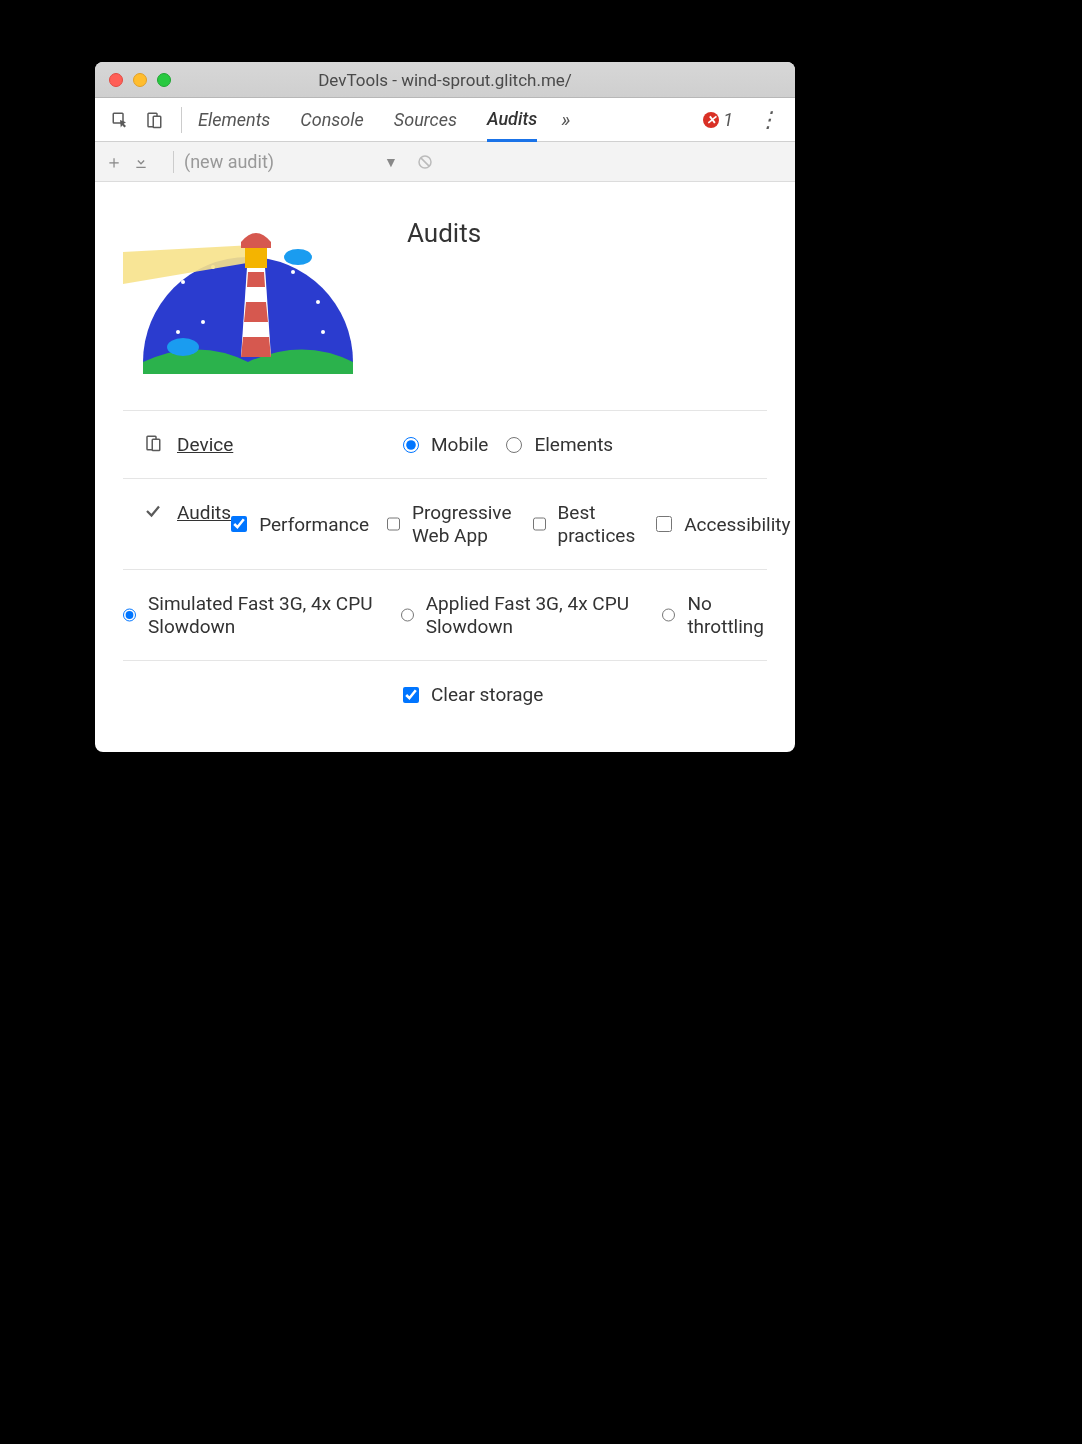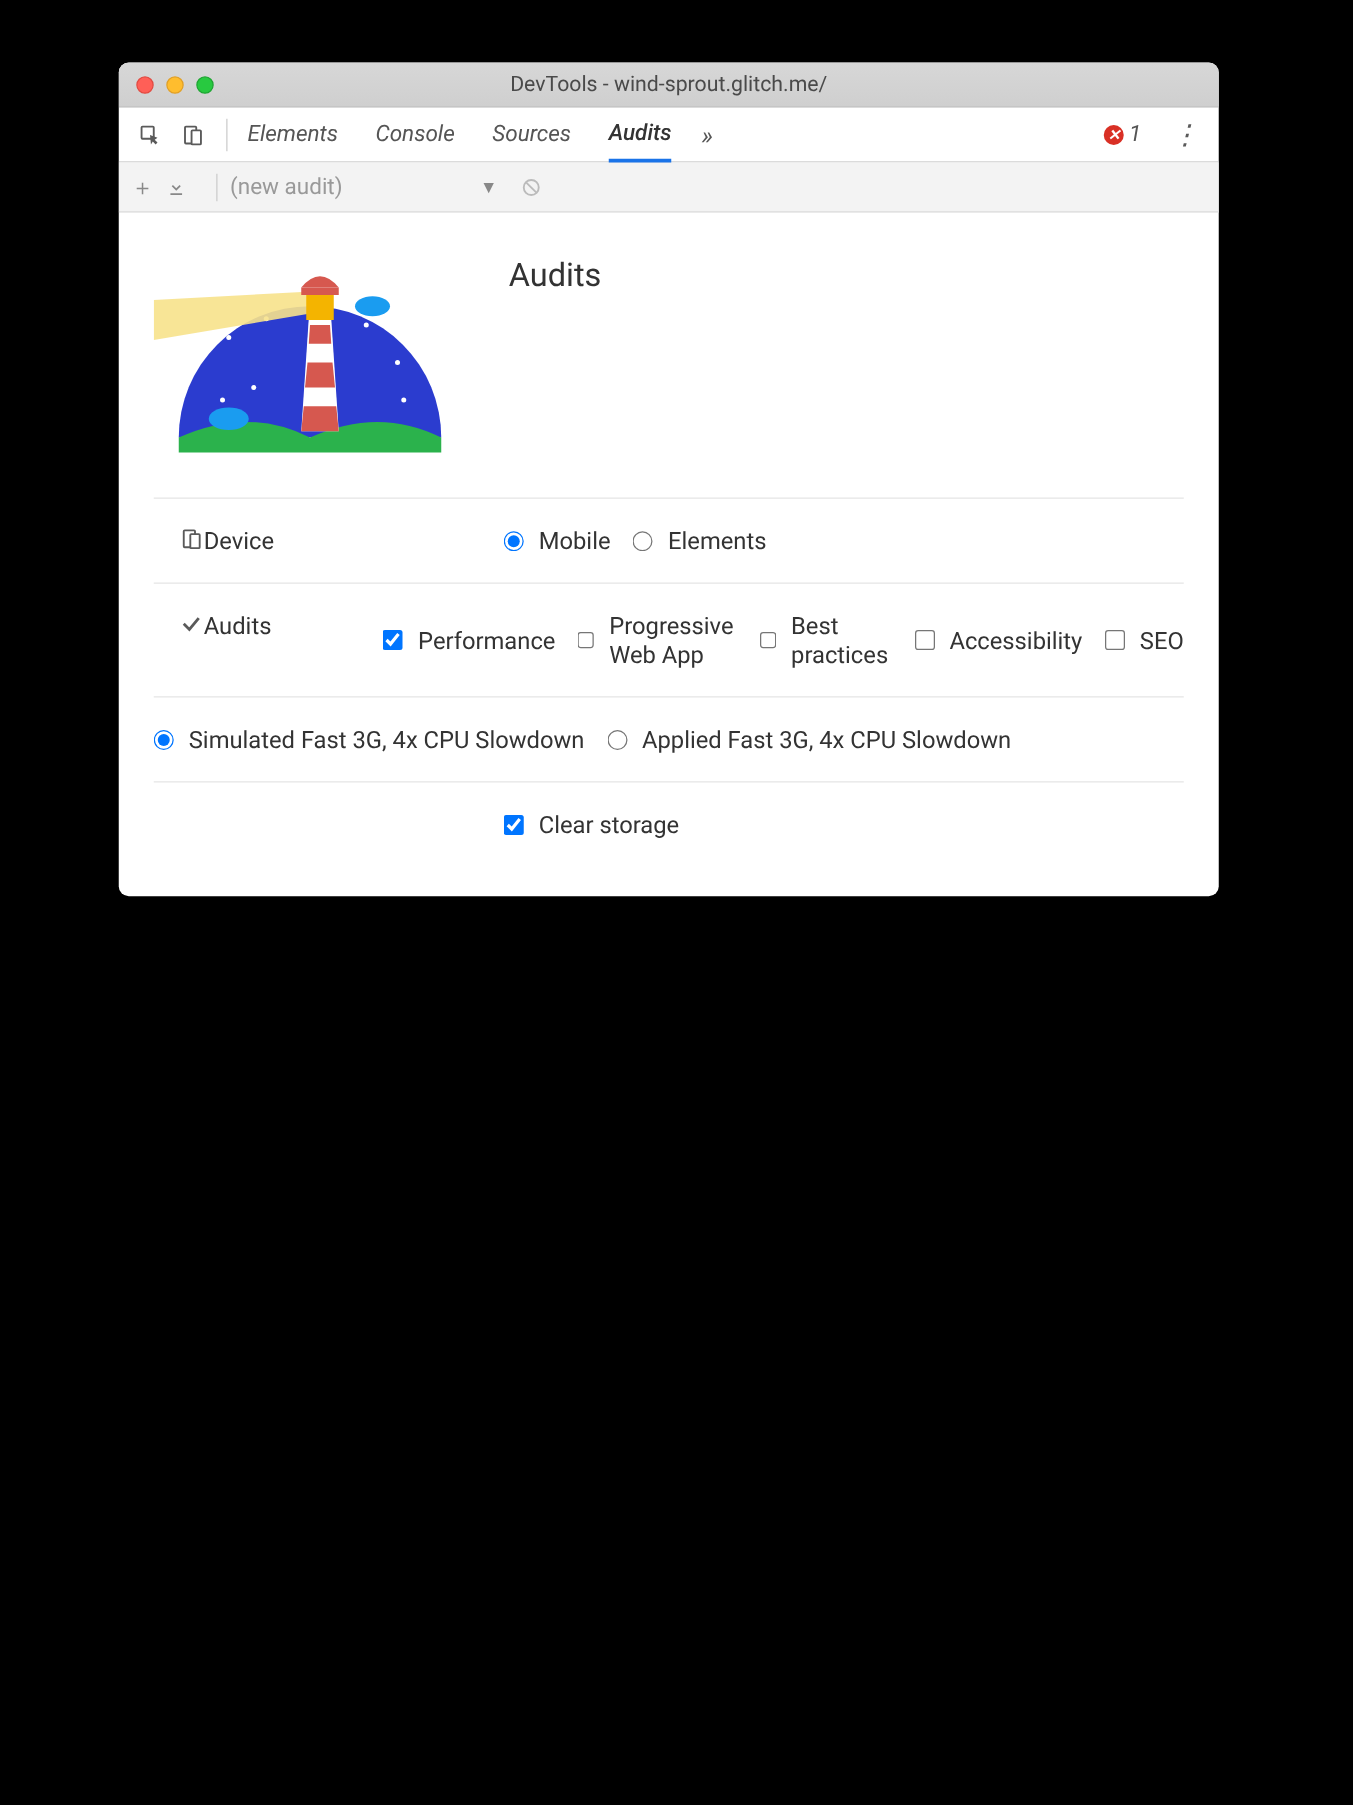--- a/index.html
+++ b/index.html
@@ -7,22 +7,22 @@
   body {
     background:#000;
     width:1082px;
     height:1444px;
     font-family:-apple-system,BlinkMacSystemFont,"Segoe UI",Roboto,Helvetica,Arial,sans-serif;
     font-size:14px;
     color:#333;
   }
   .stage {
     position:absolute;
-    left:95px; top:50px;
-    width:880px;
+    left:95px; top:62px;
+    width:700px;
     background:#fff;
     border-radius:8px;
     box-shadow:0 25px 60px rgba(0,0,0,.5);
     overflow:hidden;
   }
   
   .titlebar {
     height:36px;
     background:linear-gradient(#d7d7d7,#cfcfcf);
     border-bottom:1px solid #b7b7b7;
@@ -68,21 +68,21 @@
   .ban{margin-left:18px;color:#bbb;}
   
   .panel{padding:30px 28px 40px 28px;}
   .intro{display:flex;gap:34px;align-items:flex-start;border-bottom:1px solid #e5e5e5;padding-bottom:28px;}
   .lh-illus{width:250px;height:170px;flex-shrink:0;position:relative;}
   .intro-text h1{font-size:26px;font-weight:400;color:#333;margin:6px 0 14px;}
   .intro-text p{font-size:18px;line-height:1.55;color:#5f6368;margin:0;max-width:440px;}
   .intro-text a{color:#1a73e8;text-decoration:underline;}
   .section{display:flex;border-bottom:1px solid #e5e5e5;padding:22px 0;}
   .section:last-of-type{border-bottom:none;}
-  .section-label{width:280px;display:flex;align-items:flex-start;font-size:19px;color:#333;padding-left:20px;}
+  .section-label{width:280px;display:flex;align-items:flex-start;gap:14px;font-size:19px;color:#333;padding-left:20px;text-decoration:underline;}
   .section-label .licon{width:20px;height:20px;color:#5a5a5a;display:flex;align-items:center;justify-content:center;}
   .opts{display:flex;flex-direction:row;gap:18px;font-size:19px;color:#333;}
   .opt{display:flex;align-items:center;gap:12px;}
   input[type=radio],input[type=checkbox]{width:16px;height:16px;margin:0;}
   .footer{padding:20px 0 10px 280px;}
   .run-btn{
     display:inline-block;background:#1a73e8;color:#fff;border:2px solid #7eb0f0;
     font-size:18px;font-weight:600;padding:10px 20px;border-radius:3px;cursor:pointer;
   }
   
@@ -249,20 +249,24 @@
     <div class="section">
       <div class="opts">
         <label class="opt">
           <input type="radio" name="thr" checked="" style="">
           <span>Simulated Fast 3G, 4x CPU Slowdown</span>
         </label>
         <label class="opt">
           <input type="radio" name="thr" style="">
           <span>Applied Fast 3G, 4x CPU Slowdown</span>
         </label>
+        <label class="opt">
+          <input type="radio" name="thr" style="">
+          <span>No throttling</span>
+        </label>
       </div>
     </div>
 
     <div class="section" style="border-bottom:none;padding-bottom:6px;">
       <div class="section-label"></div>
       <div class="opts">
         <label class="opt">
           <input type="checkbox" checked="" style="">
           <span>Clear storage</span>
         </label>

